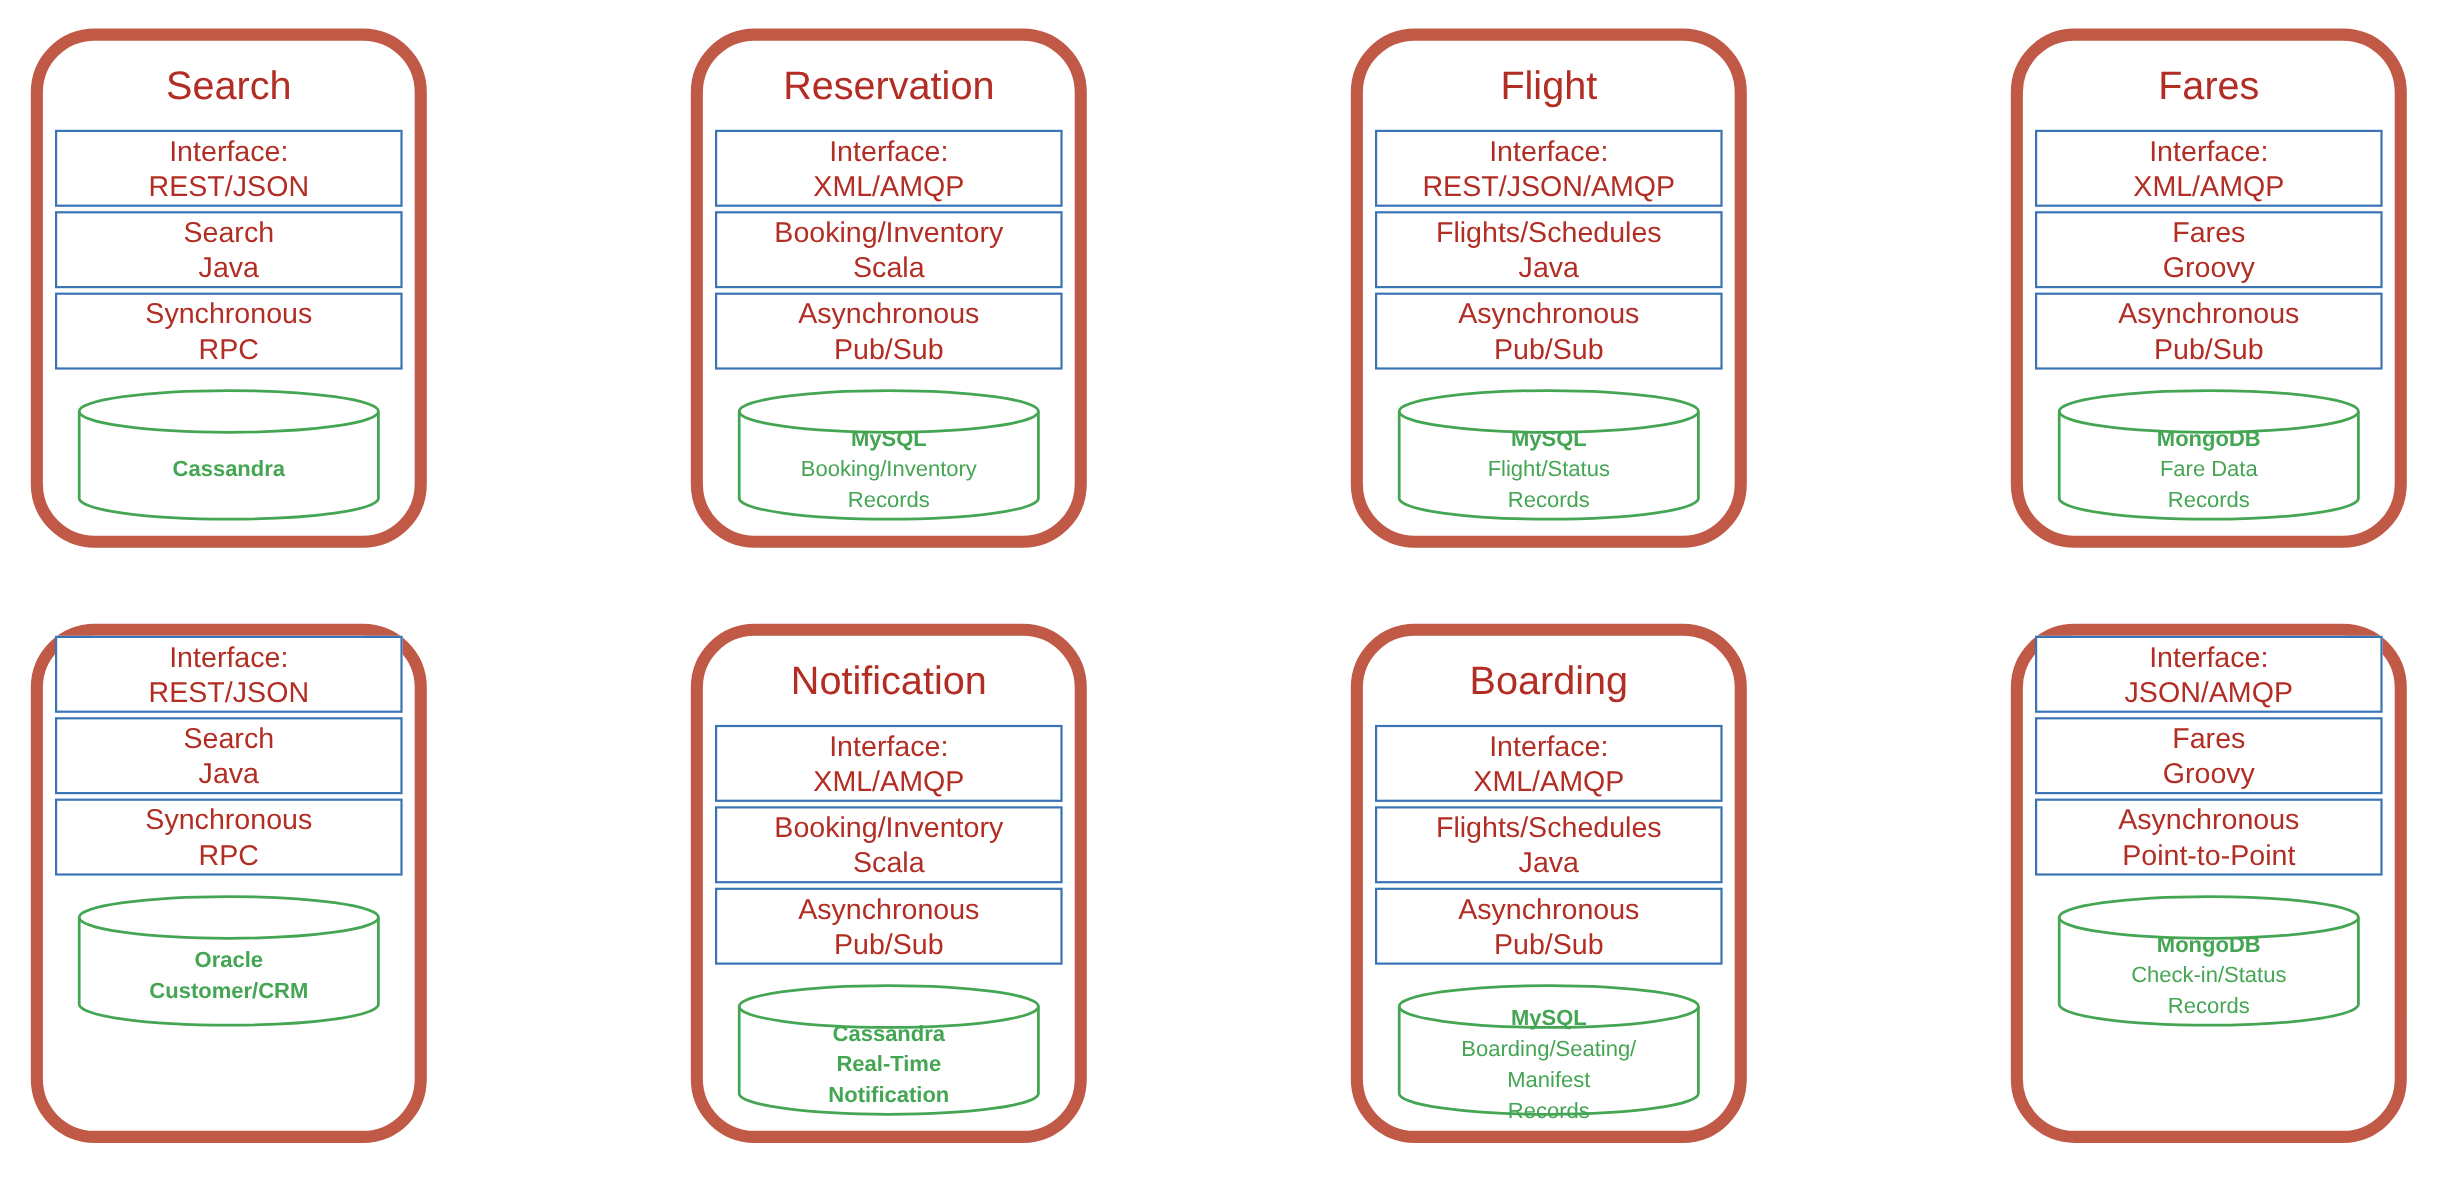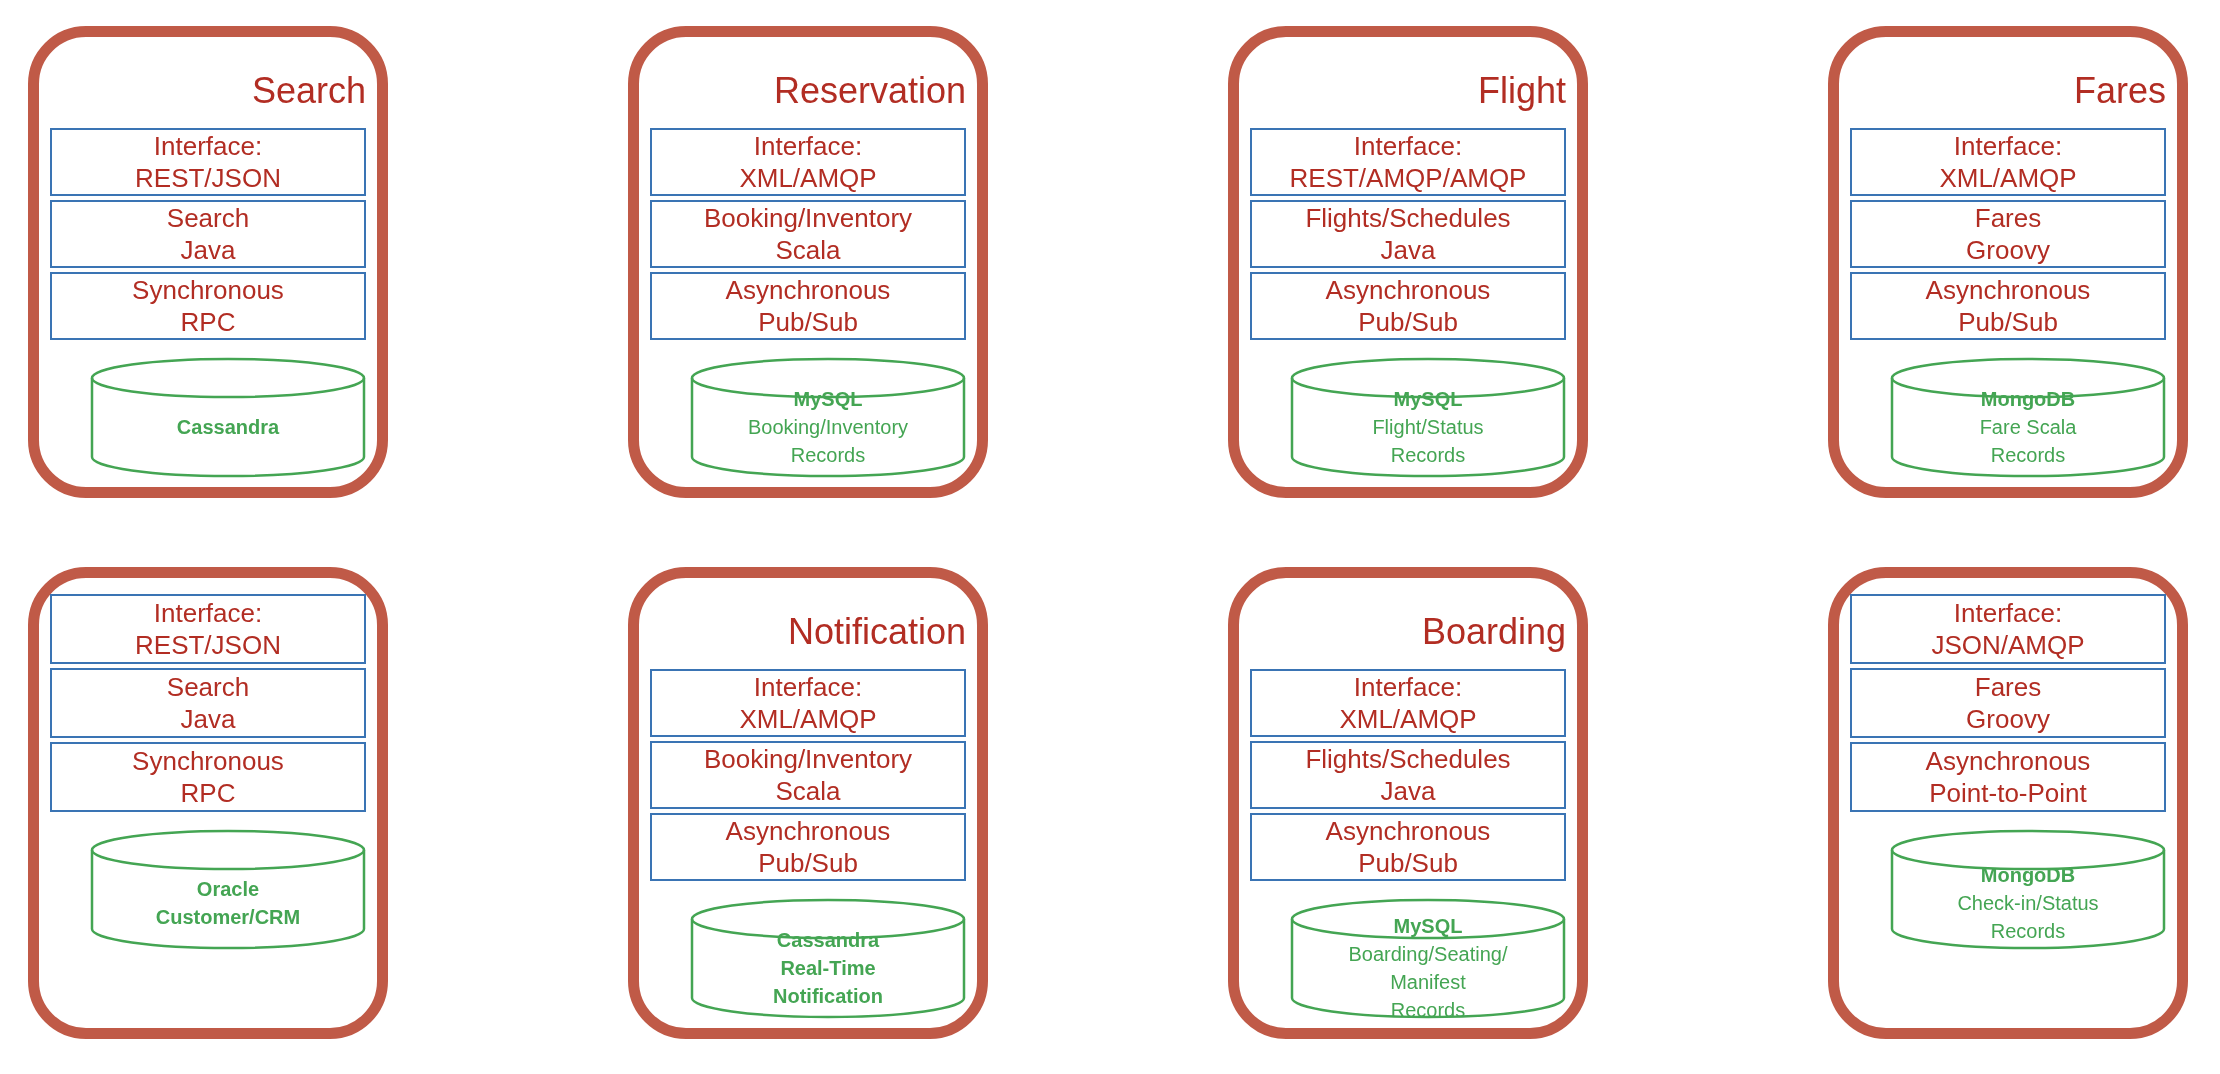--- a/index.html
+++ b/index.html
@@ -27,22 +27,22 @@
     grid-auto-rows: 472px;
     column-gap: 240px;
     row-gap: 69px;
   }
   .card {
     border: 11px solid var(--outline_red, #C05A47);
     border-radius: 58px;
     background: #ffffff;
     display: flex;
     flex-direction: column;
-    align-items: flex-end;
-    padding: 16px 11px;
+    align-items: center;
+    padding: 0 11px;
   }
   .card-title {
     height: 81px;
     display: flex;
     align-items: center;
     justify-content: center;
     font-size: 36px;
     color: var(--text_red, #B22D23);
     text-align: center;
     white-space: nowrap;
@@ -145,21 +145,21 @@
           <div class="db-line">Booking/Inventory</div>
           <div class="db-line">Records</div>
         </div>
       </div>
     </div>
 
     <div class="card">
       <div class="card-title">Flight</div>
       <div class="info-box">
         <div>Interface:</div>
-        <div>REST/AMQP/AMQP</div>
+        <div>REST/JSON/AMQP</div>
       </div>
       <div class="info-box">
         <div>Flights/Schedules</div>
         <div>Java</div>
       </div>
       <div class="info-box">
         <div>Asynchronous</div>
         <div>Pub/Sub</div>
       </div>
       <div class="db">
@@ -189,21 +189,21 @@
         <div>Asynchronous</div>
         <div>Pub/Sub</div>
       </div>
       <div class="db">
         <svg width="276" height="124" viewBox="0 0 276 124">
           <path class="cyl-stroke" d="M2 22 L2 101 A136 19 0 0 0 274 101 L274 22"></path>
           <ellipse class="cyl-stroke" cx="138" cy="22" rx="136" ry="19"></ellipse>
         </svg>
         <div class="db-text">
           <div class="db-line bold">MongoDB</div>
-          <div class="db-line">Fare Scala</div>
+          <div class="db-line">Fare Data</div>
           <div class="db-line">Records</div>
         </div>
       </div>
     </div>
 
     <div class="card">
       <div class="info-box">
         <div>Interface:</div>
         <div>REST/JSON</div>
       </div>

